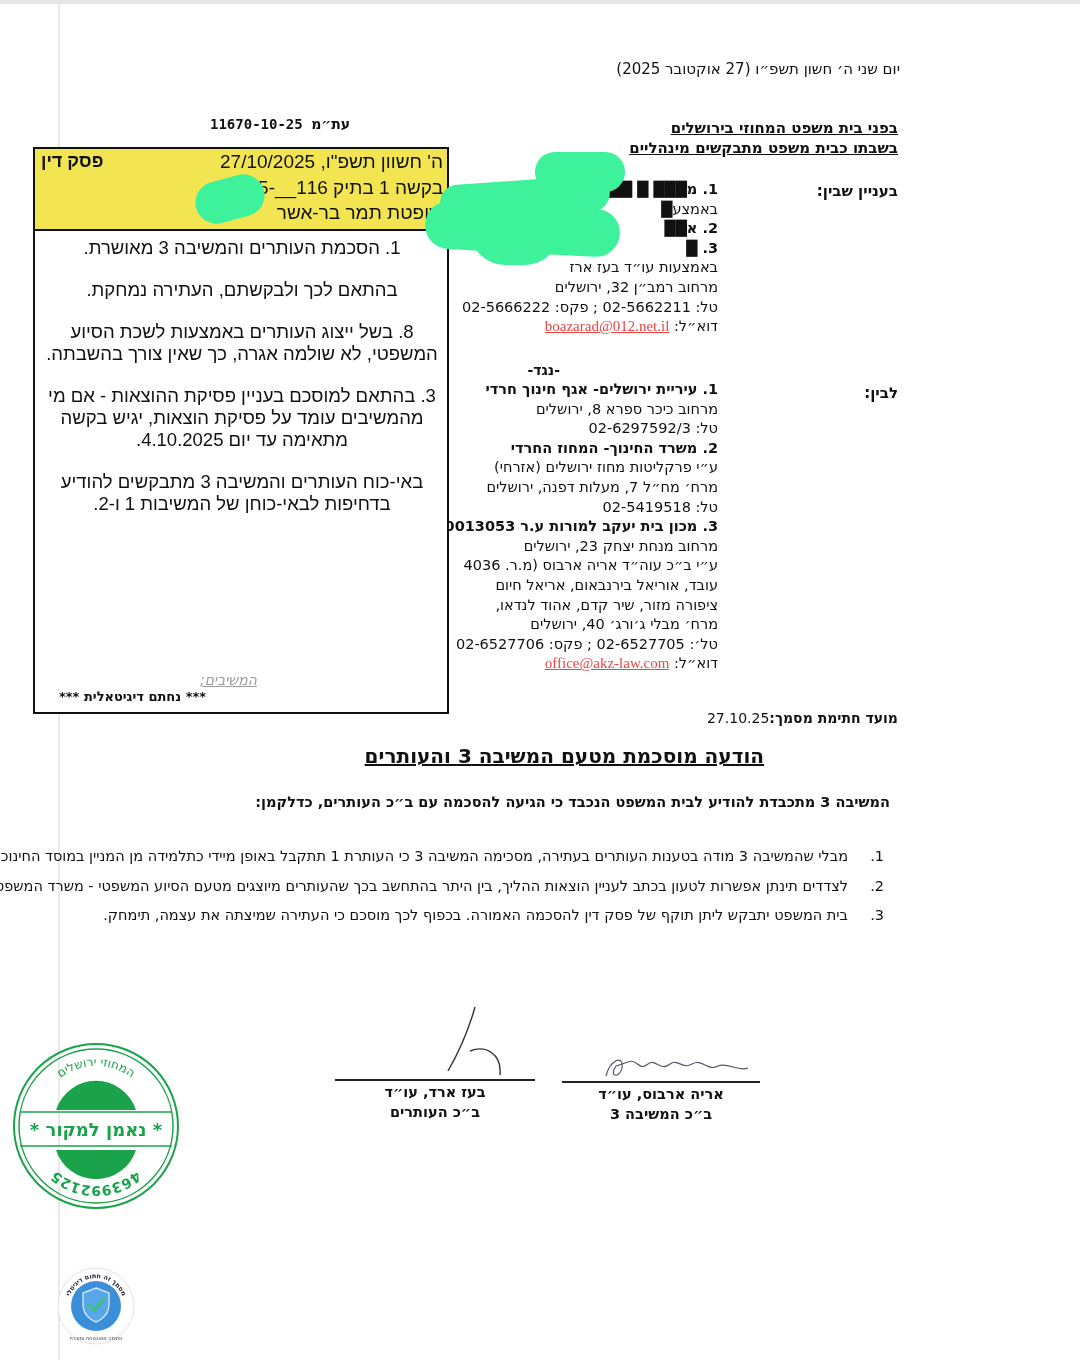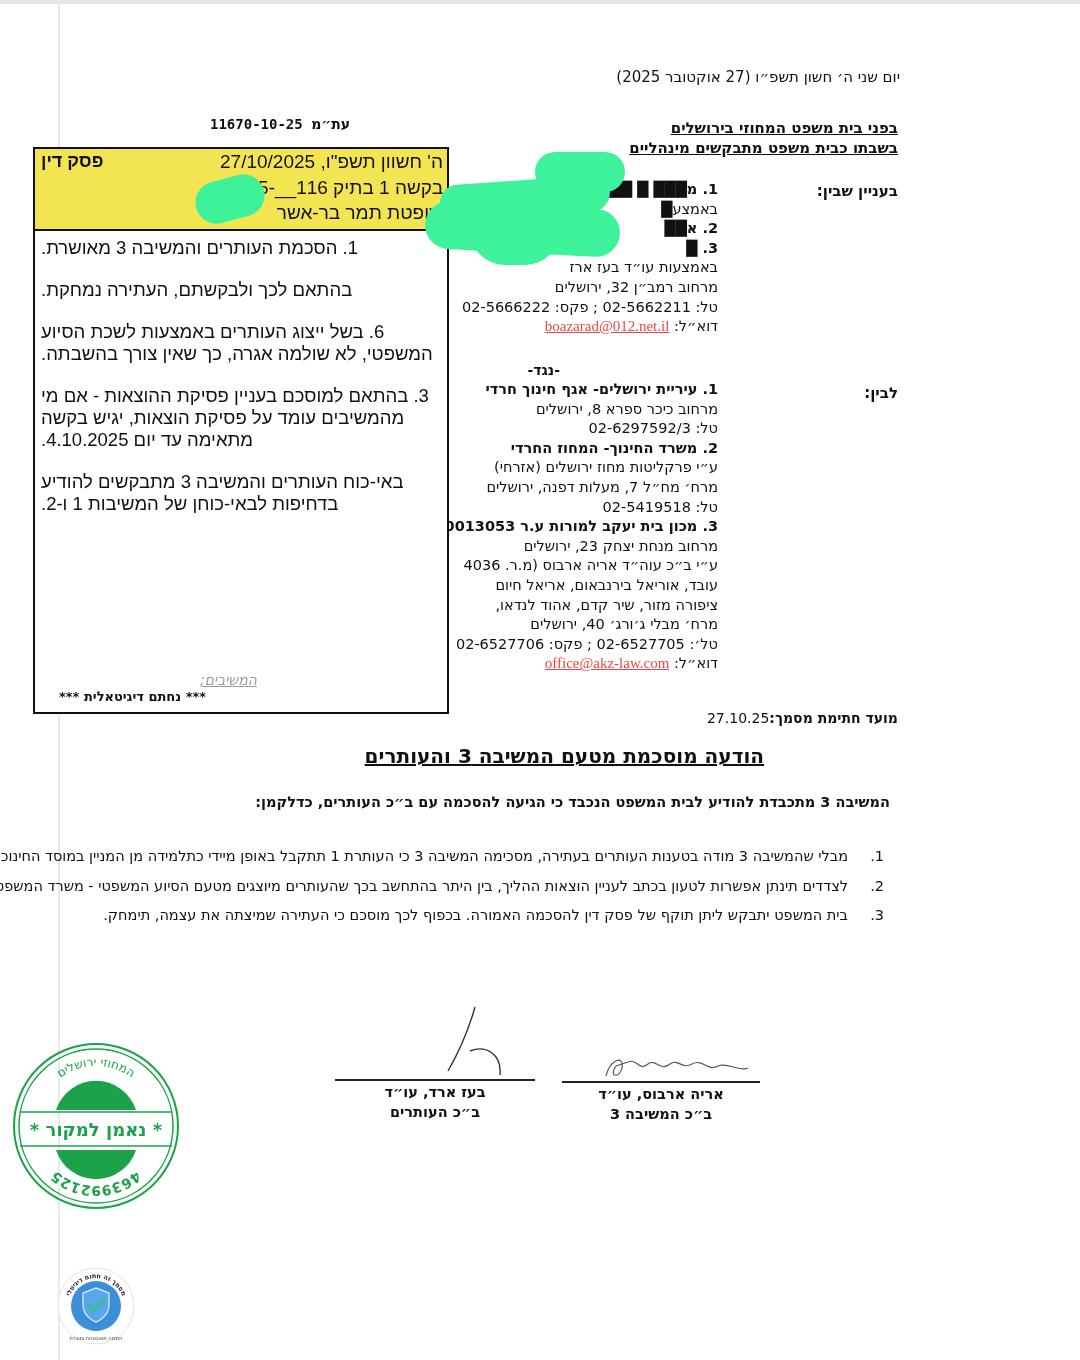--- a/index.html
+++ b/index.html
@@ -1,21 +1,21 @@
 <!DOCTYPE html>
 <html lang="he"><head>
   <meta charset="utf-8">
   <style>
     * { box-sizing: border-box; margin: 0; padding: 0; }
     html, body { width: 1080px; height: 1360px; overflow: hidden; background: #fff; }
     body { position: relative; font-family: "DejaVu Sans", "Liberation Sans", sans-serif; color: #111; direction: rtl; }
     .topbar { position: absolute; left: 0; top: 0; width: 1080px; height: 4px; background: #e6e6e6; }
     .edge-line { position: absolute; left: 58px; top: 4px; width: 2px; height: 1356px; background: #e9e9e9; }
     .abs { position: absolute; white-space: nowrap; }
-    .hdr-date { right: 180px; top: 68px; font-size: 15px; }
+    .hdr-date { right: 180px; top: 60px; font-size: 15px; }
     .court { right: 182px; top: 118px; font-size: 15px; font-weight: bold; text-decoration: underline; line-height: 20px; }
     .caseno { left: 210px; top: 116px; font-size: 14px; font-weight: bold; font-family: "DejaVu Sans Mono", monospace; }
     .caseno .lbl { font-family: "DejaVu Sans", sans-serif; }
 
     .parties-label { right: 182px; font-size: 15px; font-weight: bold; }
     .party-block { right: 362px; font-size: 14.5px; line-height: 19.6px; text-align: right; }
     .party-block .b { font-weight: bold; }
     .party-block .mail { font-family: "Liberation Serif", serif; text-decoration: underline; font-size: 15px; color: #ef4444; }
     .neged { right: 520px; top: 362px; font-size: 14px; font-weight: bold; }
     .deadline { right: 182px; top: 710px; font-size: 14px; font-weight: bold; }
@@ -31,21 +31,21 @@
     .sig-line { position: absolute; height: 2px; background: #222; }
     .sig-name { font-size: 14.5px; font-weight: bold; text-align: center; line-height: 20px; }
 
     
     .decision { position: absolute; left: 33px; top: 147px; width: 416px; height: 567px; border: 2px solid #111; background: #fff; direction: rtl; }
     .decision-head { background: #f3e552; height: 82px; border-bottom: 2px solid #111; position: relative; font-family: "Liberation Sans", sans-serif; }
     .decision-head .l1 { position: absolute; right: 4px; top: 2px; font-size: 19px; }
     .decision-head .l2 { position: absolute; right: 4px; top: 28px; font-size: 19px; }
     .decision-head .l3 { position: absolute; right: 4px; top: 53px; font-size: 19px; }
     .decision-head .kind { position: absolute; left: 6px; top: 2px; font-size: 18px; font-weight: bold; }
-    .decision-body { padding: 6px 4px 0 6px; font-family: "Liberation Sans", sans-serif; font-size: 18.5px; line-height: 22px; text-align: left; }
+    .decision-body { padding: 6px 4px 0 6px; font-family: "Liberation Sans", sans-serif; font-size: 18.5px; line-height: 22px; text-align: center; }
     .decision-body p { margin-bottom: 20px; }
     .decision-foot { position: absolute; left: 24px; bottom: 8px; font-size: 13px; font-weight: bold; }
     .ghost { color: #9b9b9b; font-size: 14px; text-decoration: underline; position: absolute; left: 165px; bottom: 24px; font-style: italic; }
 
     .redact { position: absolute; background: #3df29a; border-radius: 40px; }
 
     
     .stamp { position: absolute; left: 10px; top: 1040px; width: 172px; height: 172px; }
     .dsig { position: absolute; left: 56px; top: 1266px; width: 80px; height: 80px; }
   </style>
@@ -145,21 +145,21 @@
 <div class="decision">
   <div class="decision-head">
     <div class="l1">ה' חשוון תשפ"ו, 27/10/2025</div>
     <div class="l2">בקשה 1 בתיק 116__-10-25</div>
     <div class="l3">שופטת תמר בר-אשר</div>
     <div class="kind">פסק דין</div>
   </div>
   <div class="decision-body">
     <p>1. הסכמת העותרים והמשיבה 3 מאושרת.</p>
     <p>בהתאם לכך ולבקשתם, העתירה נמחקת.</p>
-    <p>6. בשל ייצוג העותרים באמצעות לשכת הסיוע המשפטי, לא שולמה אגרה, כך שאין צורך בהשבתה.</p>
+    <p>8. בשל ייצוג העותרים באמצעות לשכת הסיוע המשפטי, לא שולמה אגרה, כך שאין צורך בהשבתה.</p>
     <p>3. בהתאם למוסכם בעניין פסיקת ההוצאות - אם מי מהמשיבים עומד על פסיקת הוצאות, יגיש בקשה מתאימה עד יום 4.10.2025.</p>
     <p>באי-כוח העותרים והמשיבה 3 מתבקשים להודיע בדחיפות לבאי-כוחן של המשיבות 1 ו-2.</p>
   </div>
   <div class="ghost">המשיבים;</div>
   <div class="decision-foot">*** נחתם דיגיטאלית ***</div>
 </div>
 
 <div class="redact" style="left:195px; top:178px; width:70px; height:42px; transform:rotate(-15deg);"></div>
 <div class="redact" style="left:535px; top:152px; width:90px; height:40px;"></div>
 <div class="redact" style="left:440px; top:180px; width:170px; height:36px; transform:rotate(-4deg);"></div>

